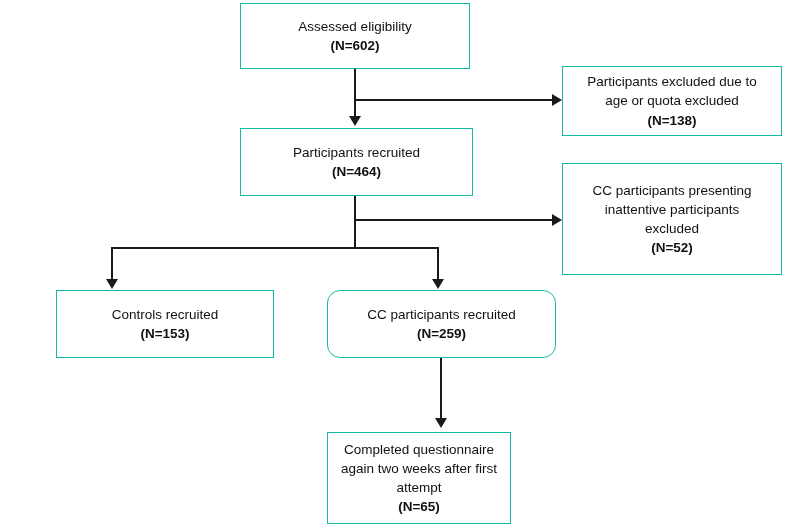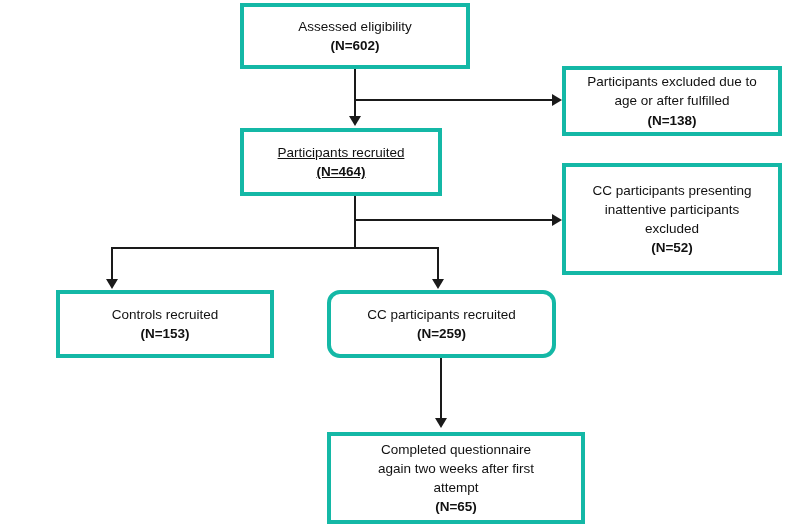--- a/index.html
+++ b/index.html
@@ -11,43 +11,43 @@
     position: relative;
     width: 788px;
     height: 527px;
     background: #ffffff;
     font-family: "Liberation Sans", sans-serif;
     overflow: hidden;
   }
   .node {
     position: absolute;
     box-sizing: border-box;
-    border: 4px solid #14b8a6;
+    border: 1px solid #14b8a6;
     background: #ffffff;
     display: flex;
     flex-direction: column;
     align-items: center;
     justify-content: center;
     text-align: center;
     color: #111111;
     font-size: 13.5px;
     line-height: 1.42;
     padding: 4px 8px;
   }
   .node .line { display: block; white-space: nowrap; }
   .node .count { font-weight: bold; }
 
   
   #node-assessed      { left: 240px; top: 3px;   width: 230px; height: 66px; }
   #node-excluded-age  { left: 562px; top: 66px;  width: 220px; height: 70px; }
-  #node-recruited     { left: 240px; top: 128px; width: 202px; height: 68px; text-decoration: underline; }
+  #node-recruited     { left: 240px; top: 128px; width: 233px; height: 68px; }
   #node-excluded-cc   { left: 562px; top: 163px; width: 220px; height: 112px; }
   #node-controls      { left: 8px;   top: 290px; width: 218px; height: 68px; margin-left: 48px; }
   #node-cc-recruited  { left: 327px; top: 290px; width: 229px; height: 68px; border-radius: 13px; }
-  #node-completed     { left: 327px; top: 432px; width: 258px; height: 92px; }
+  #node-completed     { left: 327px; top: 432px; width: 184px; height: 92px; }
 
   
   .conn {
     position: absolute;
     background: #1a1a1a;
   }
   .conn.v { width: 2px; }
   .conn.h { height: 2px; }
   .conn.thin.v { width: 1.5px; }
   .conn.thin.h { height: 1.5px; }
@@ -88,21 +88,21 @@
 
 <div id="flow-root">
 
   <div class="node" id="node-assessed">
     <span class="line">Assessed eligibility</span>
     <span class="line count">(N=602)</span>
   </div>
 
   <div class="node" id="node-excluded-age">
     <span class="line">Participants excluded due to</span>
-    <span class="line">age or after fulfilled</span>
+    <span class="line">age or quota excluded</span>
     <span class="line count">(N=138)</span>
   </div>
 
   <div class="node" id="node-recruited">
     <span class="line">Participants recruited</span>
     <span class="line count">(N=464)</span>
   </div>
 
   <div class="node" id="node-excluded-cc">
     <span class="line">CC participants presenting</span>

